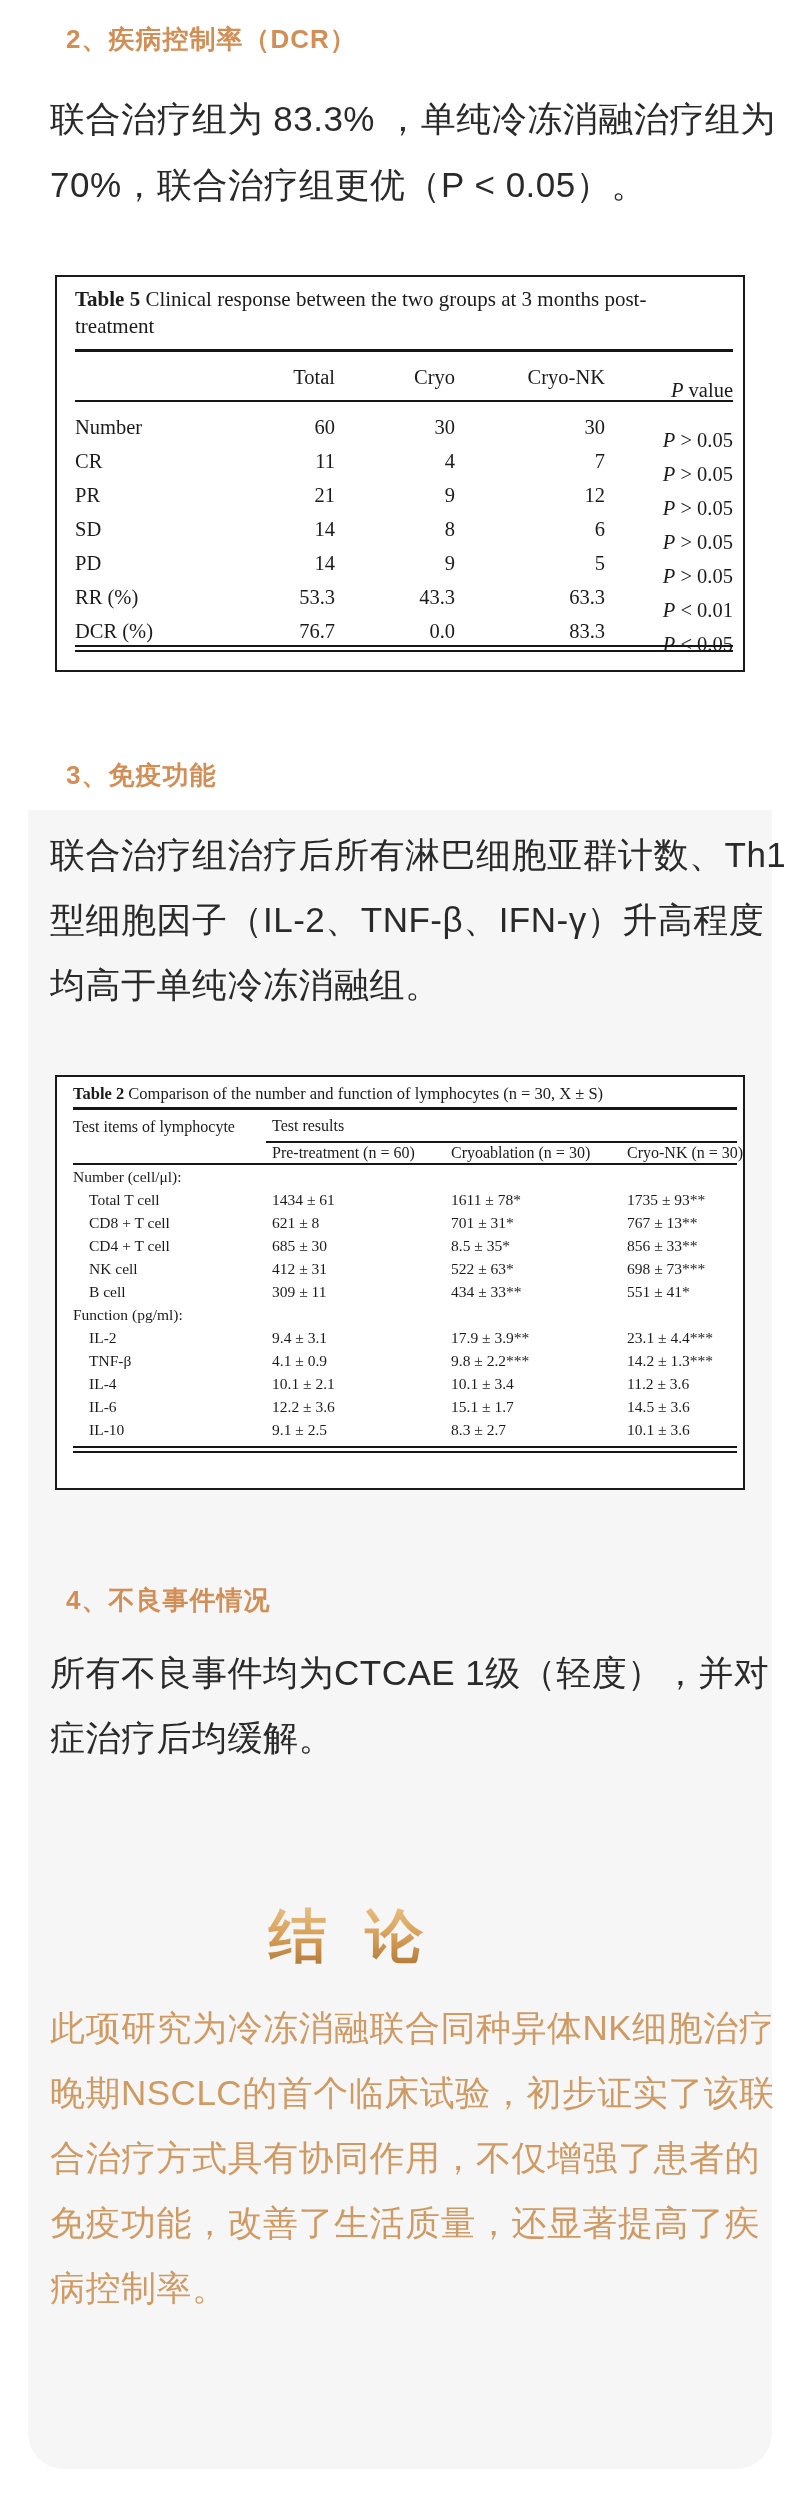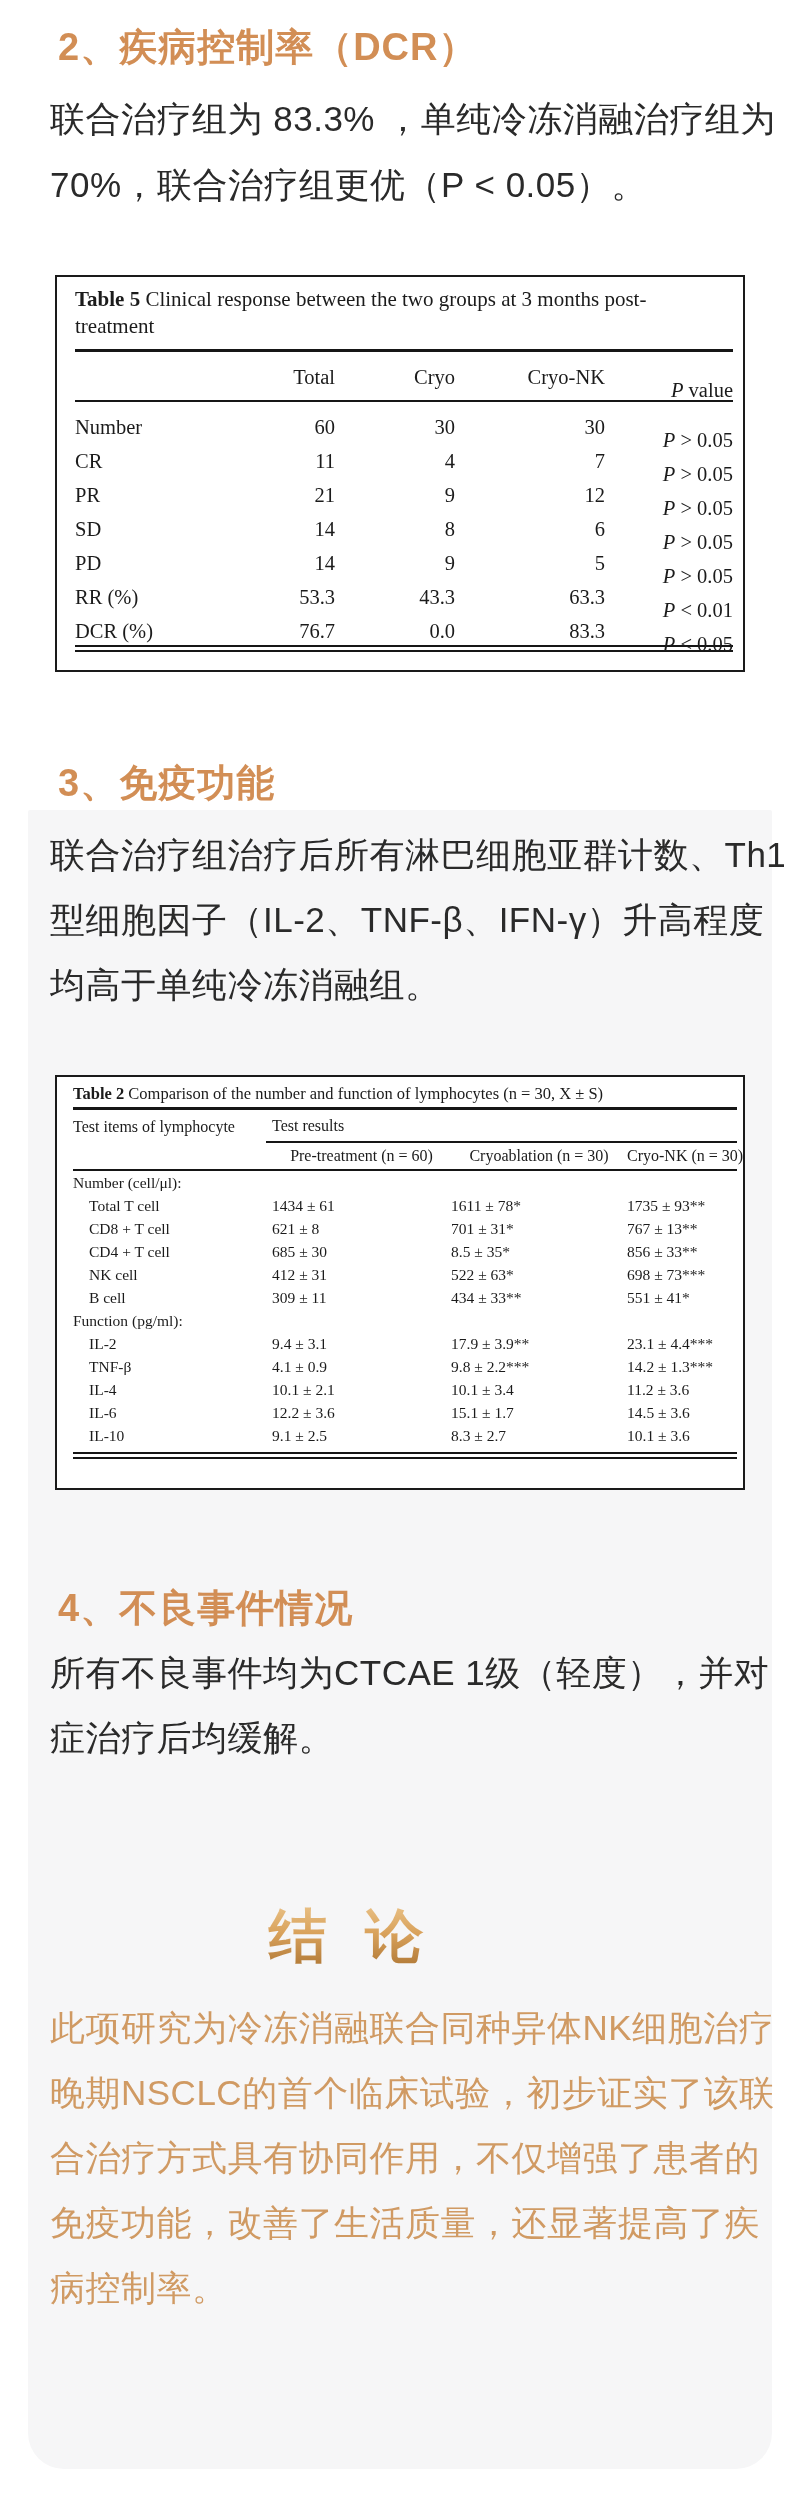--- a/index.html
+++ b/index.html
@@ -2,21 +2,21 @@
 <html><head>
 <meta charset="utf-8">
 <style>
   html,body{margin:0;padding:0;}
   body{background:#ffffff;font-family:"Liberation Sans","DejaVu Sans",sans-serif;}
   .page{position:relative;width:800px;height:2511px;background:#ffffff;overflow:hidden;}
 
   .bg-panel{position:absolute;left:28px;top:810px;width:744px;height:1659px;
     background:#f6f6f7;border-radius:2px 2px 36px 36px;}
 
-  .sec-heading{position:absolute;left:58px;font-size:38px;font-weight:bold;
+  .sec-heading{position:absolute;left:66px;font-size:26px;font-weight:bold;
     color:#d28e55;letter-spacing:1px;white-space:nowrap;}
   .h-dcr{top:22px;}
   .h-immune{top:758px;}
   .h-adverse{top:1583px;}
 
   .para{position:absolute;left:50px;width:700px;font-size:35px;color:#2a2a2a;
     line-height:65px;letter-spacing:0.5px;}
   .para div{white-space:nowrap;}
   .p-dcr{top:86px;line-height:66px;}
   .p-immune{top:822px;}
@@ -42,21 +42,21 @@
   .t5 .row{height:34px;font-size:20.5px;}
   .t5 .c-label{text-align:left;}
   .t5 .c-mid{text-align:right;}
   .t5 .c-p{text-align:right;white-space:nowrap;margin-top:27px;}
 
   .t2 .rule-thick{margin-top:3px;}
   .t2 .grid{display:grid;grid-template-columns:199px 179px 176px 1fr;align-items:center;}
   .t2 .ghdr{height:33px;font-size:16px;}
   .t2 .ghdr .span3{grid-column:2 / 5;align-self:stretch;display:flex;align-items:center;
     border-bottom:2px solid #161616;margin-left:-6px;padding-left:6px;}
-  .t2 .shdr{height:26px;font-size:16px;white-space:nowrap;text-align:center;}
+  .t2 .shdr{height:20px;font-size:16px;white-space:nowrap;}
   .t2 .row{height:23px;font-size:15.5px;white-space:nowrap;}
   .t2 .ind{padding-left:16px;}
 
   .ital{font-style:italic;}
 
   
   .conclusion-title{position:absolute;left:0;top:1898px;width:704px;text-align:center;
     font-family:"Liberation Serif","DejaVu Serif",serif;font-weight:bold;
     font-size:58px;letter-spacing:12px;color:#c08548;
     background:linear-gradient(180deg,#ecc890 0%,#d9a25c 45%,#a76f2e 100%);

